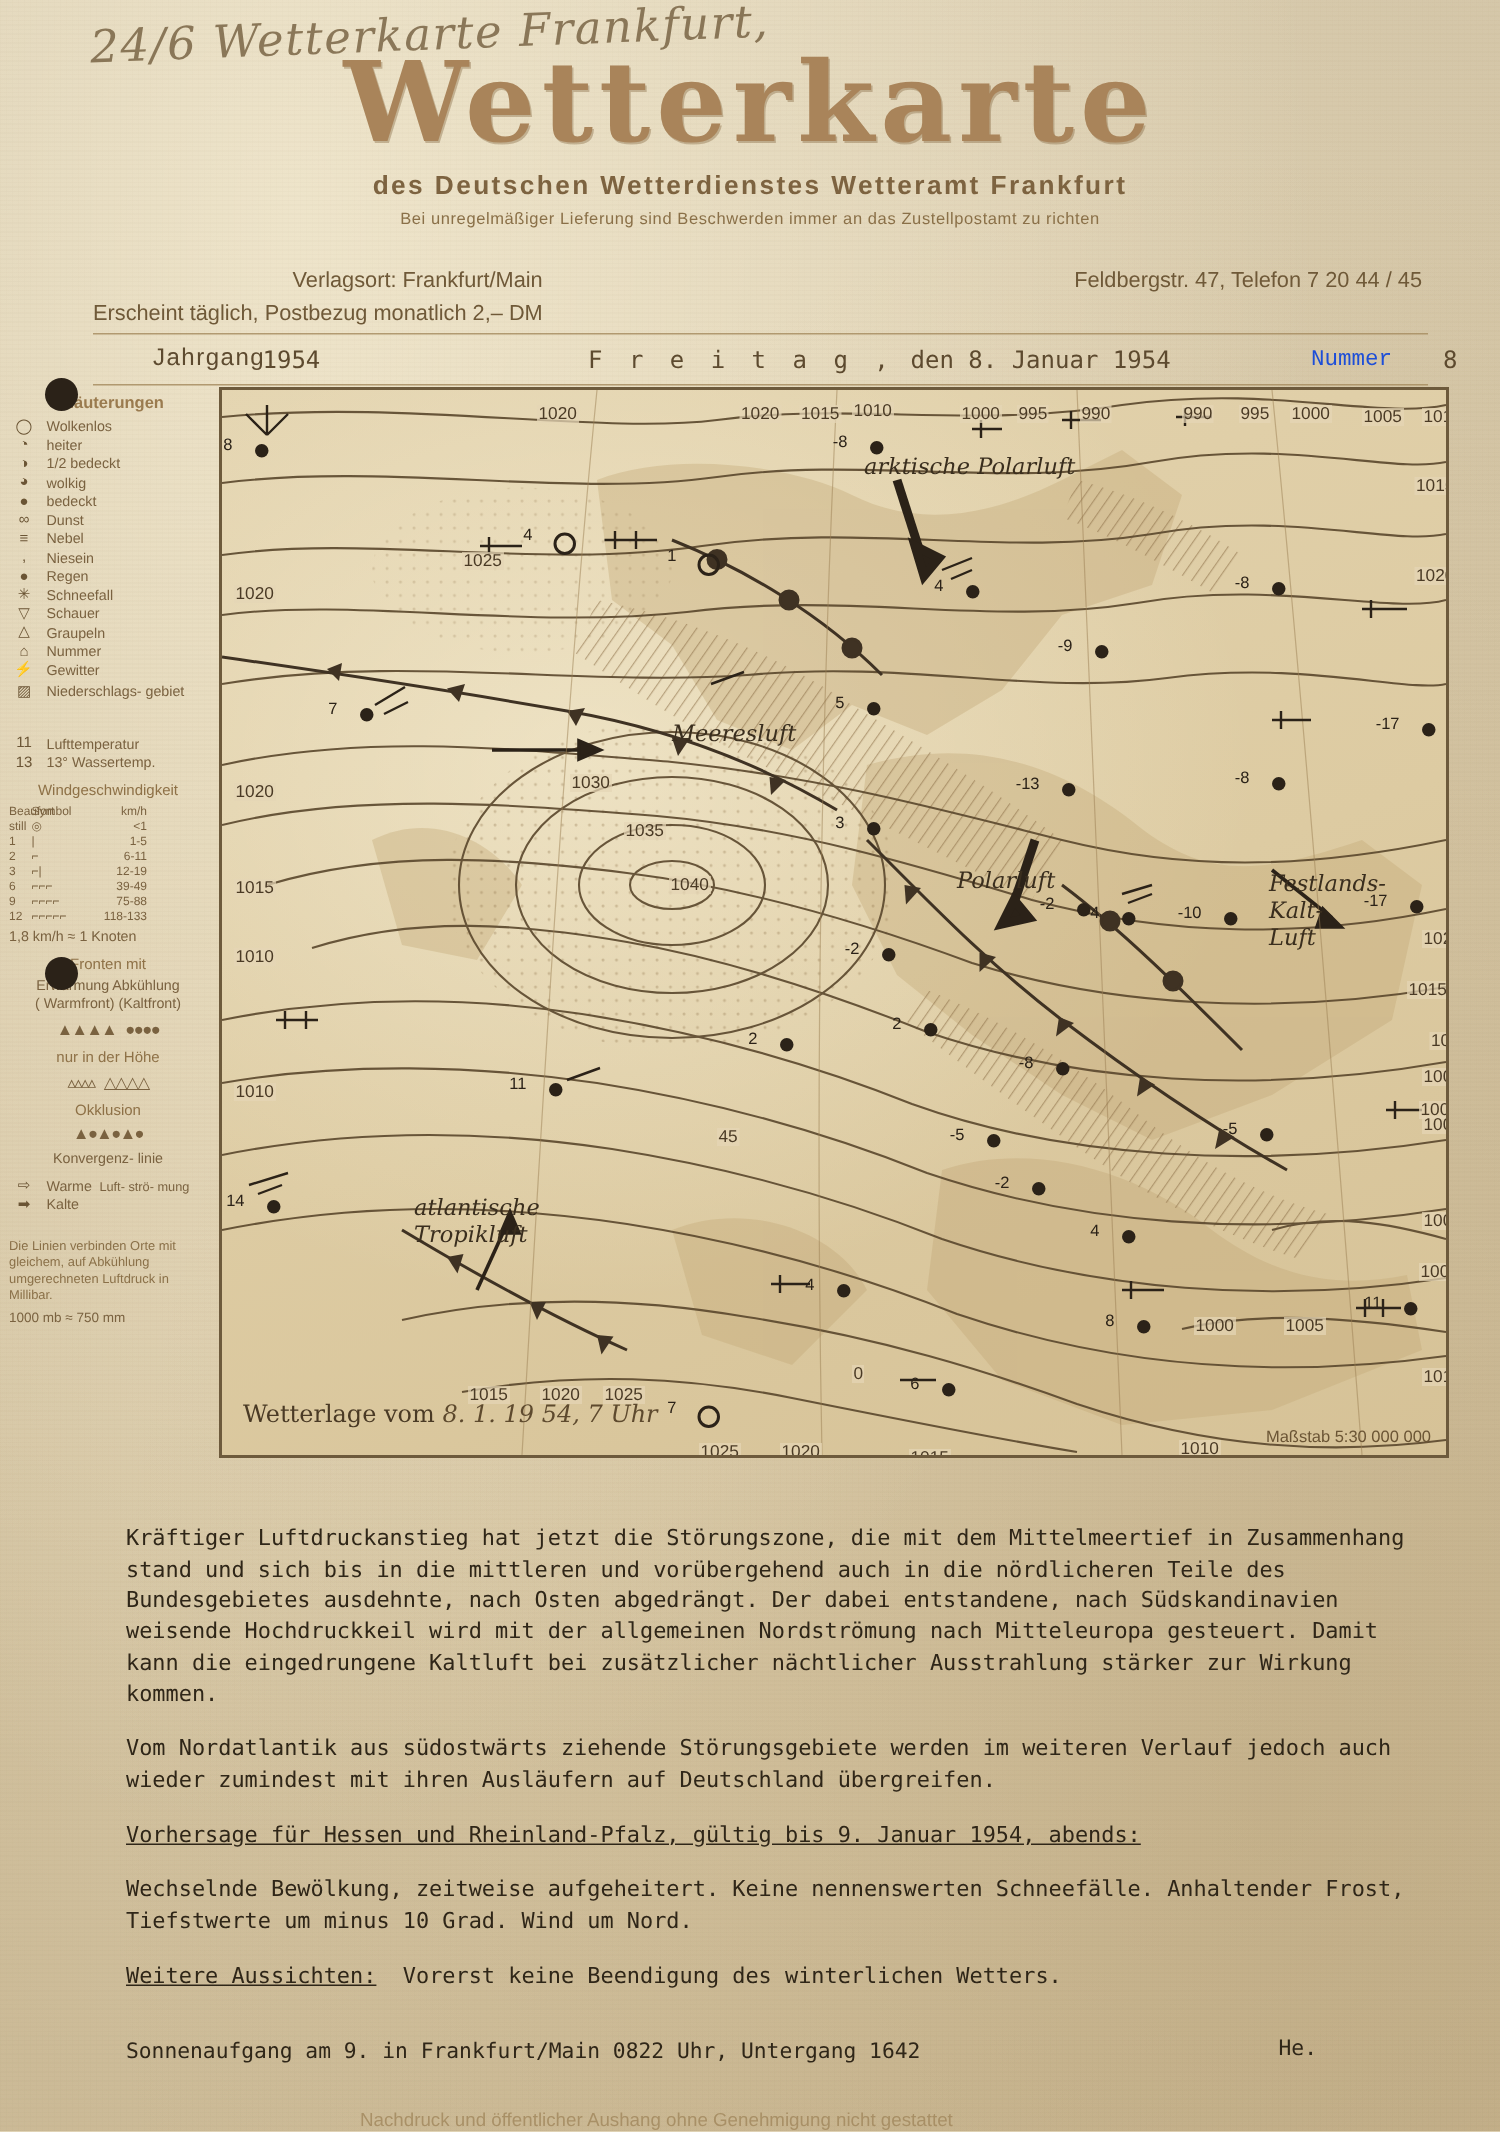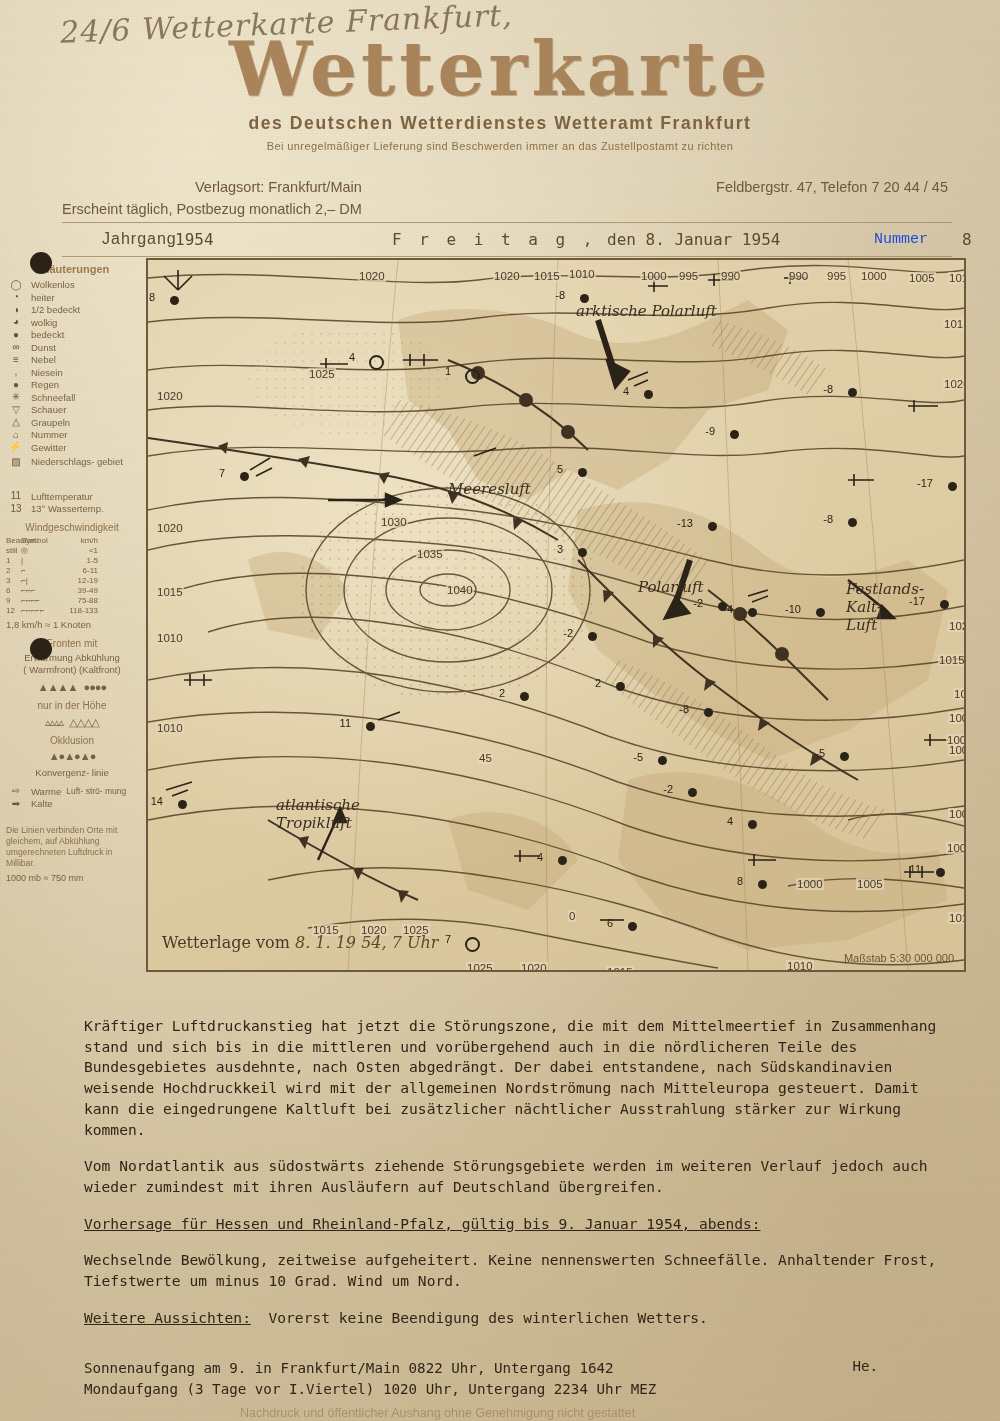--- a/index.html
+++ b/index.html
@@ -673,18 +673,17 @@
   <div class="body">
     <p>Kräftiger Luftdruckanstieg hat jetzt die Störungszone, die mit dem Mittelmeertief in Zusammenhang stand und sich bis in die mittleren und vorübergehend auch in die nördlicheren Teile des Bundesgebietes ausdehnte, nach Osten abgedrängt. Der dabei entstandene, nach Südskandinavien weisende Hochdruckkeil wird mit der allgemeinen Nordströmung nach Mitteleuropa gesteuert. Damit kann die eingedrungene Kaltluft bei zusätzlicher nächtlicher Ausstrahlung stärker zur Wirkung kommen.</p>
     <p>Vom Nordatlantik aus südostwärts ziehende Störungsgebiete werden im weiteren Verlauf jedoch auch wieder zumindest mit ihren Ausläufern auf Deutschland übergreifen.</p>
     <p class="u">Vorhersage für Hessen und Rheinland-Pfalz, gültig bis 9. Januar 1954, abends:</p>
     <p>Wechselnde Bewölkung, zeitweise aufgeheitert. Keine nennenswerten Schneefälle. Anhaltender Frost, Tiefstwerte um minus 10 Grad. Wind um Nord.</p>
     <p><span class="u">Weitere Aussichten:</span>&nbsp;&nbsp;<span>Vorerst keine Beendigung des winterlichen Wetters.</span></p>
   </div>
 
   <div class="foot">
     <div>Sonnenaufgang am 9. in Frankfurt/Main   0822 Uhr, Untergang 1642</div>
-    <div>Mondaufgang (3 Tage vor I.Viertel)     1020 Uhr, Untergang 2234 Uhr MEZ</div>
     <div class="he">He.</div>
   </div>
 
   <div class="bottomnote">Nachdruck und öffentlicher Aushang ohne Genehmigung nicht gestattet</div>
 </div>
 
 </body></html>

